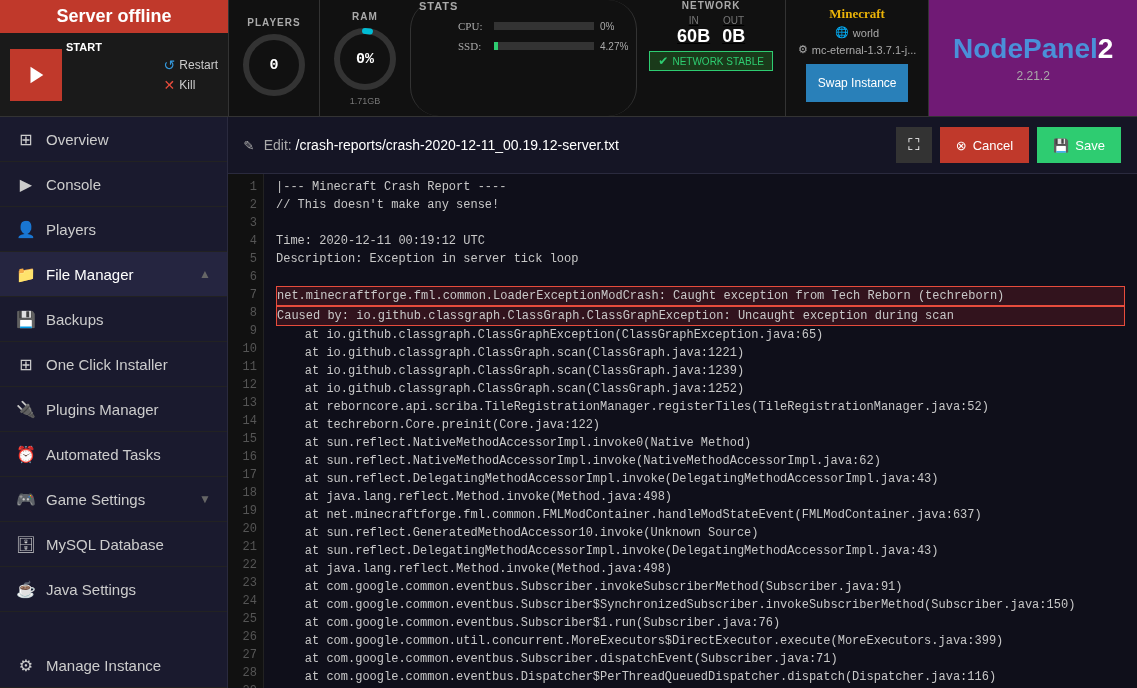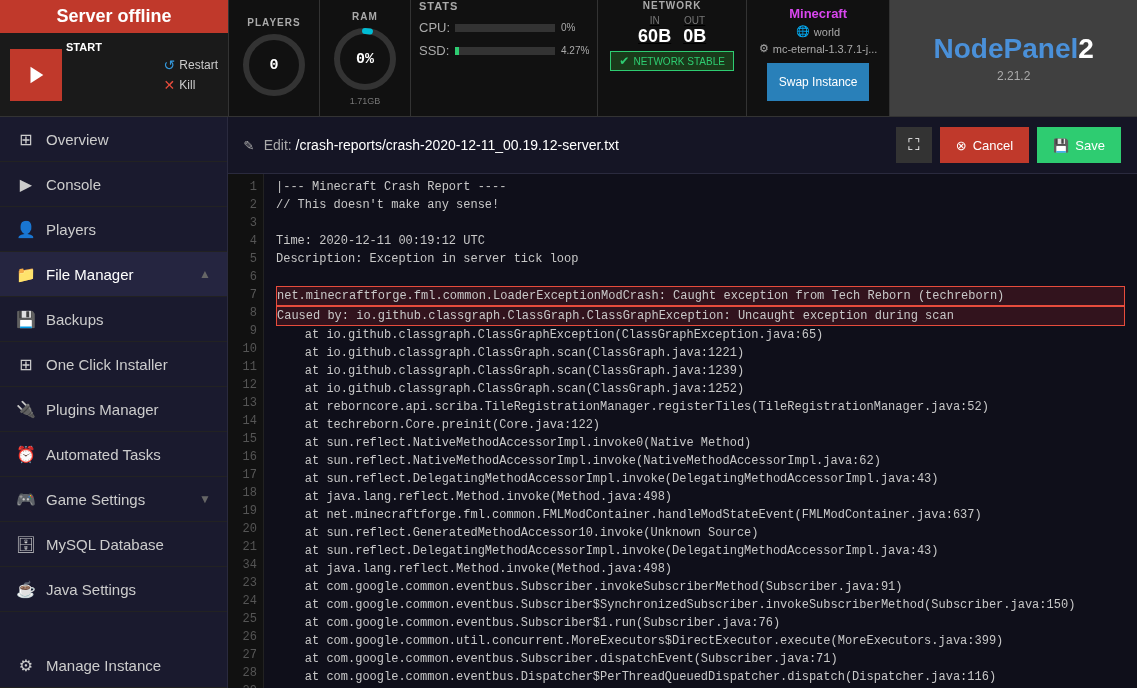--- a/index.html
+++ b/index.html
@@ -136,31 +136,33 @@
     }
 
     
     .stats-bars {
       display: flex;
       flex-direction: column;
       gap: 8px;
       padding: 0 8px;
       border-left: 1px solid #333;
       border-right: 1px solid #333;
+      border-radius: 29px;
     }
     .stat-row {
       display: flex;
       align-items: center;
       gap: 6px;
     }
     .stat-name {
       color: #aaa;
-      font-size: 13px;
-      font-family: Liberation Sans, sans-serif;
+      font-size: 11px;
+      font-family: Liberation Serif, serif;
       width: 30px;
+      margin-left: 39px;
     }
     .stat-bar-bg {
       width: 100px;
       height: 8px;
       background: #333;
       position: relative;
     }
     .stat-bar-fill {
       height: 100%;
       background: #2ecc71;
@@ -224,23 +226,23 @@
     
     .minecraft-block {
       display: flex;
       flex-direction: column;
       align-items: center;
       padding: 6px 12px;
       border-right: 1px solid #333;
       gap: 4px;
     }
     .mc-title {
-      color: #d946ef;
+      color: #eab308;
       font-size: 13px;
-      font-family: Liberation Sans, sans-serif;
+      font-family: Liberation Serif, serif;
       font-weight: bold;
     }
     .mc-world {
       color: #aaa;
       font-size: 11px;
       font-family: Arial, sans-serif;
       display: flex;
       align-items: center;
       gap: 4px;
     }
@@ -262,21 +264,21 @@
       cursor: pointer;
       margin-top: 4px;
     }
 
     
     .nodepanel-block {
       flex: 1;
       display: flex;
       align-items: center;
       justify-content: center;
-      background: #404040;
+      background: #701a75;
     }
     .nodepanel-logo {
       font-size: 28px;
       font-family: Arial, sans-serif;
       font-weight: bold;
       color: #4a90d9;
     }
     .nodepanel-logo span.np2 { color: #fff; }
     .nodepanel-version {
       color: #aaa;
@@ -661,21 +663,21 @@
           <div>12</div>
           <div>13</div>
           <div>14</div>
           <div>15</div>
           <div>16</div>
           <div>17</div>
           <div>18</div>
           <div>19</div>
           <div>20</div>
           <div>21</div>
-          <div>34</div>
+          <div>22</div>
           <div>23</div>
           <div>24</div>
           <div>25</div>
           <div>26</div>
           <div>27</div>
           <div>28</div>
           <div>29</div>
         </div>
       <div class="code-area" id="code-lines"><div class="code-line">|--- Minecraft Crash Report ----</div><div class="code-line">// This doesn't make any sense!</div><div class="code-line"></div><div class="code-line">Time: 2020-12-11 00:19:12 UTC</div><div class="code-line">Description: Exception in server tick loop</div><div class="code-line"></div><div class="code-line highlighted">net.minecraftforge.fml.common.LoaderExceptionModCrash: Caught exception from Tech Reborn (techreborn)</div><div class="code-line highlighted">Caused by: io.github.classgraph.ClassGraph.ClassGraphException: Uncaught exception during scan</div><div class="code-line">    at io.github.classgraph.ClassGraphException(ClassGraphException.java:65)</div><div class="code-line">    at io.github.classgraph.ClassGraph.scan(ClassGraph.java:1221)</div><div class="code-line">    at io.github.classgraph.ClassGraph.scan(ClassGraph.java:1239)</div><div class="code-line">    at io.github.classgraph.ClassGraph.scan(ClassGraph.java:1252)</div><div class="code-line">    at reborncore.api.scriba.TileRegistrationManager.registerTiles(TileRegistrationManager.java:52)</div><div class="code-line">    at techreborn.Core.preinit(Core.java:122)</div><div class="code-line">    at sun.reflect.NativeMethodAccessorImpl.invoke0(Native Method)</div><div class="code-line">    at sun.reflect.NativeMethodAccessorImpl.invoke(NativeMethodAccessorImpl.java:62)</div><div class="code-line">    at sun.reflect.DelegatingMethodAccessorImpl.invoke(DelegatingMethodAccessorImpl.java:43)</div><div class="code-line">    at java.lang.reflect.Method.invoke(Method.java:498)</div><div class="code-line">    at net.minecraftforge.fml.common.FMLModContainer.handleModStateEvent(FMLModContainer.java:637)</div><div class="code-line">    at sun.reflect.GeneratedMethodAccessor10.invoke(Unknown Source)</div><div class="code-line">    at sun.reflect.DelegatingMethodAccessorImpl.invoke(DelegatingMethodAccessorImpl.java:43)</div><div class="code-line">    at java.lang.reflect.Method.invoke(Method.java:498)</div><div class="code-line">    at com.google.common.eventbus.Subscriber.invokeSubscriberMethod(Subscriber.java:91)</div><div class="code-line">    at com.google.common.eventbus.Subscriber$SynchronizedSubscriber.invokeSubscriberMethod(Subscriber.java:150)</div><div class="code-line">    at com.google.common.eventbus.Subscriber$1.run(Subscriber.java:76)</div><div class="code-line">    at com.google.common.util.concurrent.MoreExecutors$DirectExecutor.execute(MoreExecutors.java:399)</div><div class="code-line">    at com.google.common.eventbus.Subscriber.dispatchEvent(Subscriber.java:71)</div><div class="code-line">    at com.google.common.eventbus.Dispatcher$PerThreadQueuedDispatcher.dispatch(Dispatcher.java:116)</div><div class="code-line">    at com.google.common.eventbus.EventBus.post(EventBus.java:217)</div></div>
     </div>

